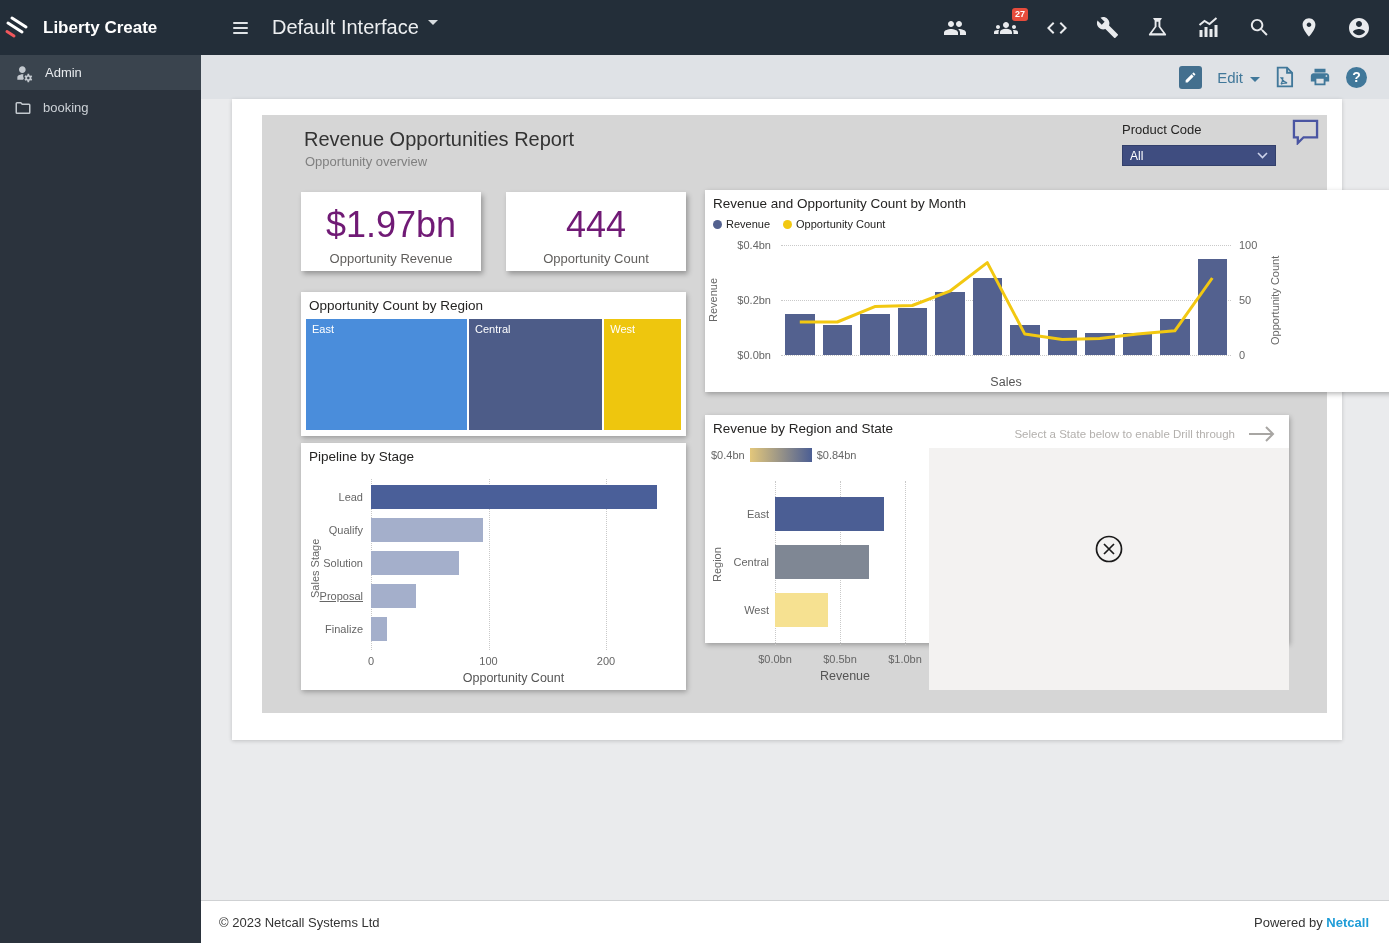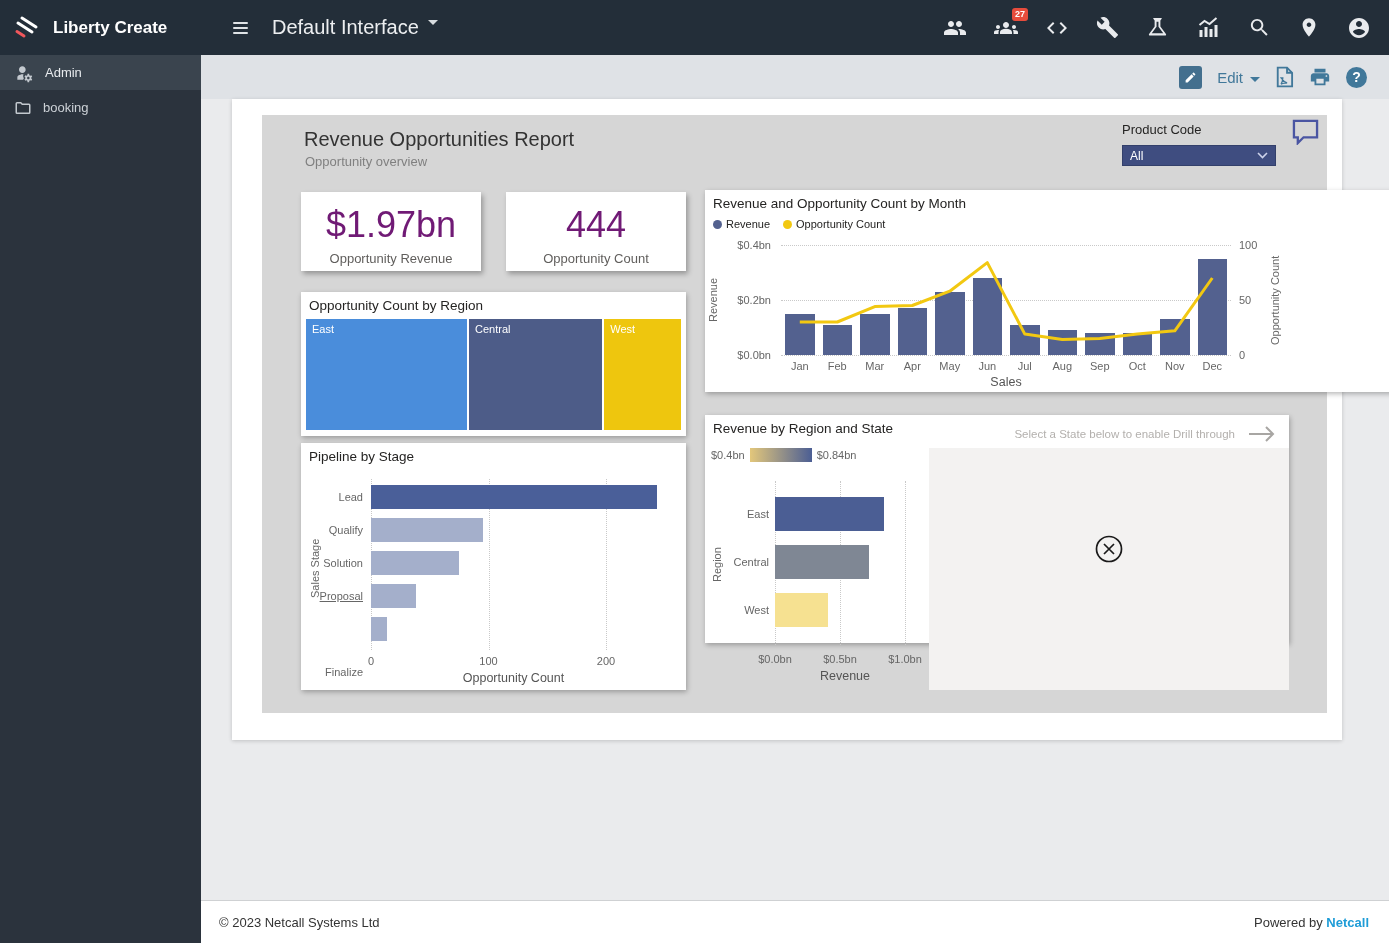--- a/index.html
+++ b/index.html
@@ -2,21 +2,21 @@
 <html><head>
 <meta charset="utf-8">
 <style>
   *{box-sizing:border-box;margin:0;padding:0;}
   html,body{width:1389px;height:943px;}
   body{font-family:"Liberation Sans",sans-serif;}
   .app{position:relative;width:1389px;height:943px;background:#eaebed;overflow:hidden;}
 
   
   .navbar{position:absolute;left:0;top:0;width:1389px;height:55px;background:#232e39;display:flex;align-items:center;color:#e9ebee;z-index:5;}
-  .brand{width:201px;display:flex;align-items:center;gap:12px;padding-left:14px;}
+  .brand{width:201px;display:flex;align-items:center;gap:12px;padding-left:4px;}
   .brand-text{font-size:17px;font-weight:700;color:#fff;}
   button{background:none;border:none;cursor:pointer;font-family:inherit;}
   .hamburger{margin-left:32px;}
   .hamburger span{display:block;width:15px;height:2px;background:#dfe3e6;margin:3px 0;border-radius:1px;}
   .interface-select{margin-left:24px;display:flex;gap:9px;font-size:20px;color:#eceef0;cursor:pointer;}
   .caret{width:0;height:0;border-left:5px solid transparent;border-right:5px solid transparent;border-top:5px solid #d8dce0;display:inline-block;margin-top:4px;}
   .caret-blue{border-top-color:#41789a;}
   .nav-icons{margin-left:auto;display:flex;align-items:center;gap:27px;padding-right:18px;}
   .nav-icon{position:relative;padding:0;height:24px;}
   .nav-icon svg{display:block;fill:#e9ebee;}
@@ -300,34 +300,20 @@
                   <div class="combo-bar" style="left: 266.5px; width: 29.5px; height: 24.7px; background: rgb(83, 97, 143);"></div>
                   <div class="combo-bar" style="left: 304px; width: 29.5px; height: 22px; background: rgb(83, 97, 143);"></div>
                   <div class="combo-bar" style="left: 341.5px; width: 29.5px; height: 22px; background: rgb(83, 97, 143);"></div>
                   <div class="combo-bar" style="left: 379px; width: 29.5px; height: 35.8px; background: rgb(83, 97, 143);"></div>
                   <div class="combo-bar" style="left: 416.5px; width: 29.5px; height: 96.2px; background: rgb(83, 97, 143);"></div>
                 </div>
               <svg class="line-svg" viewBox="0 0 450 110" preserveAspectRatio="none">
                   <polyline fill="none" stroke-width="3" stroke-linejoin="round" stroke="#f2c811" points="18.8,77.0 56.3,77.0 93.8,61.6 131.3,60.5 168.8,46.2 206.3,17.6 243.8,89.1 281.3,94.6 318.8,93.5 356.3,89.1 393.8,85.8 431.3,33.0"></polyline>
                 </svg>
             </div>
-            <div class="xticks">
-                <span class="xtick">Jan</span>
-                <span class="xtick">Feb</span>
-                <span class="xtick">Mar</span>
-                <span class="xtick">Apr</span>
-                <span class="xtick">May</span>
-                <span class="xtick">Jun</span>
-                <span class="xtick">Jul</span>
-                <span class="xtick">Aug</span>
-                <span class="xtick">Sep</span>
-                <span class="xtick">Oct</span>
-                <span class="xtick">Nov</span>
-                <span class="xtick">Dec</span>
-              </div>
             <div class="xlabel combo-xlabel">Sales</div>
           </section>
 
           <section class="panel treemap">
             <h2>Opportunity Count by Region</h2>
             <div class="tm-blocks">
                 <div class="tm-block" style="background: rgb(74, 141, 219); flex: 43.4 1 0px;">
                   <span class="tm-label">East</span>
                 </div>
                 <div class="tm-block" style="background: rgb(77, 92, 136); flex: 35.9 1 0px;">
@@ -340,21 +326,21 @@
           </section>
 
           <section class="panel pipeline">
             <h2>Pipeline by Stage</h2>
             <div class="vlabel vl-stage">Sales Stage</div>
             <div class="pl-labels">
                 <span class="cat-label" style="top: 18px;">Lead</span>
                 <span class="cat-label" style="top: 51px;">Qualify</span>
                 <span class="cat-label" style="top: 84px;">Solution</span>
                 <span class="cat-label" style="top: 117px; text-decoration: underline;">Proposal</span>
-                <span class="cat-label" style="top: 150px; margin-top: 43px;">Finalize</span>
+                <span class="cat-label" style="top: 150px;">Finalize</span>
               </div>
             <div class="pl-plot">
                 <div class="vgrid" style="left: 0px;"></div>
                 <div class="vgrid" style="left: 117.5px;"></div>
                 <div class="vgrid" style="left: 235px;"></div>
                 <div class="hbar" style="top: 6px; height: 24px; width: 285.5px; background: rgb(74, 95, 153);"></div>
                 <div class="hbar" style="top: 39px; height: 24px; width: 111.6px; background: rgb(164, 175, 203);"></div>
                 <div class="hbar" style="top: 72px; height: 24px; width: 88.1px; background: rgb(164, 175, 203);"></div>
                 <div class="hbar" style="top: 105px; height: 24px; width: 44.6px; background: rgb(164, 175, 203);"></div>
                 <div class="hbar" style="top: 138px; height: 24px; width: 16.4px; background: rgb(164, 175, 203);"></div>

